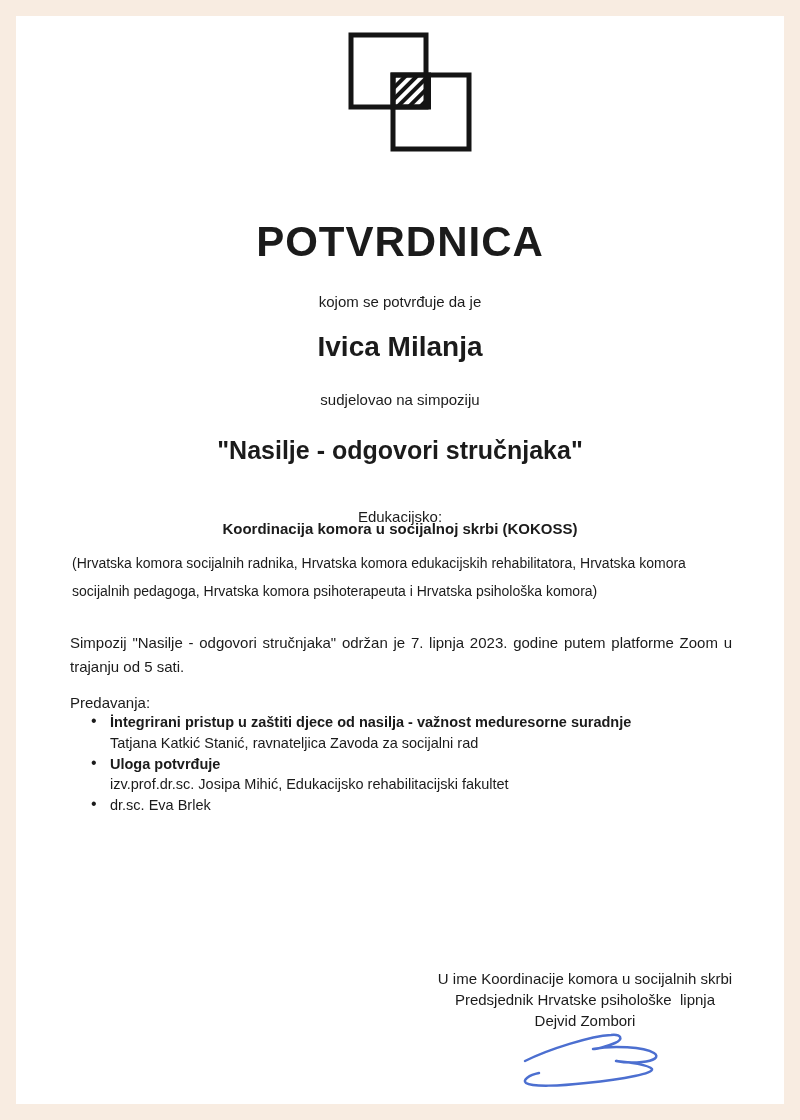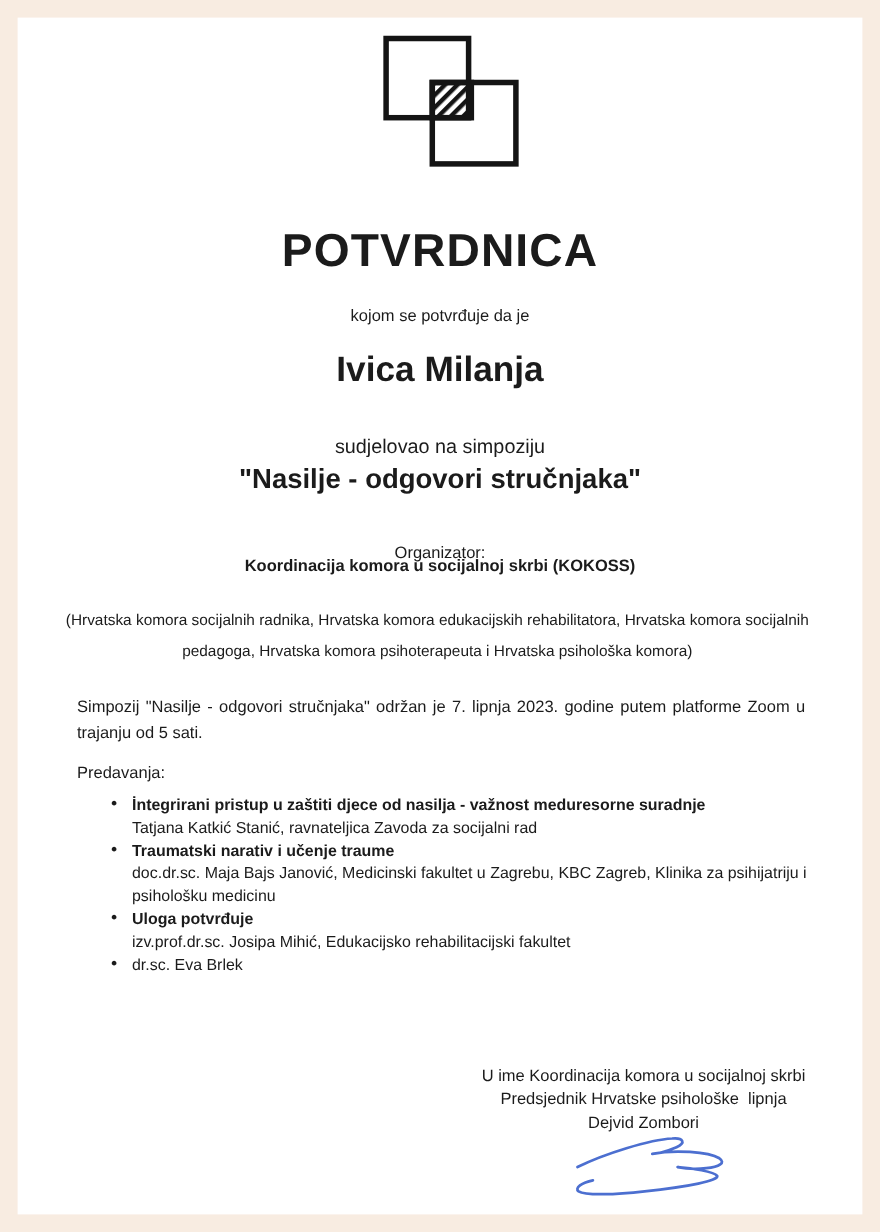--- a/index.html
+++ b/index.html
@@ -11,41 +11,41 @@
     position: relative;
     overflow: hidden;
   }
   .page {
     position: absolute; left: 16px; top: 16px;
     width: 768px; height: 1088px;
     background: #ffffff;
   }
   .logo { position: absolute; left: 330px; top: 15px; width: 130px; height: 125px; }
 
-  .center-line { position: absolute; left: 0; right: 0; margin: 0; text-align: center; }
+  .center-line { position: absolute; left: 0; right: 0; margin: 14px; text-align: center; }
 
   .title      { top: 188px; font-size: 42px; font-weight: 700; letter-spacing: 1px; }
   .sub1       { top: 263px; font-size: 15px; }
-  .recipient  { top: 301px; font-size: 32px; font-weight: 700; }
-  .sub2       { top: 380px; font-size: 18px; }
+  .recipient  { top: 301px; font-size: 28px; font-weight: 700; }
+  .sub2       { top: 361px; font-size: 15px; }
   .symposium  { top: 406px; font-size: 25px; font-weight: 700; }
   .org-label  { top: 478px; font-size: 15px; }
   .org-name   { top: 490px; font-size: 15px; font-weight: 700; }
 
   .members {
-    position: absolute; top: 533px; left: 43px; right: 48px; margin: 0;
-    text-align: center; font-size: 14px; line-height: 28px;
+    position: absolute; top: 533px; left: 56px; right: 48px; margin: 0;
+    font-size: 14px; line-height: 28px;
   }
   .description {
     position: absolute; top: 615px; left: 54px; width: 662px; margin: 0;
     text-align: justify; font-size: 15px; line-height: 23.5px;
   }
   .lectures-label { position: absolute; top: 678px; left: 54px; margin: 0; font-size: 15px; }
   .lectures {
-    position: absolute; top: 696px; left: 54px; right: 36px; margin: 10px;
+    position: absolute; top: 696px; left: 54px; right: 36px; margin: 0;
     padding: 0 0 0 40px; list-style: none;
     font-size: 14.5px; line-height: 20.8px;
   }
   .lectures li { position: relative; }
   .lectures li::before { content: "\2022"; position: absolute; left: -19px; top: -1px; font-size: 16px; }
   .lt { display: block; font-weight: 700; }
   .ls { display: block; }
 
   .sigblock {
     position: absolute; top: 952px; left: 399px; width: 340px;
@@ -69,47 +69,43 @@
     <rect x="47" y="44" width="76" height="74" fill="none" stroke="#141414" stroke-width="5"></rect>
     <rect x="47" y="44" width="35.5" height="32" fill="url(#hatch)" stroke="#141414" stroke-width="5"></rect>
   </svg>
 
   <h1 class="center-line title">POTVRDNICA</h1>
   <p class="center-line sub1">kojom se potvrđuje da je</p>
   <h2 class="center-line recipient">Ivica Milanja</h2>
   <p class="center-line sub2">sudjelovao na simpoziju</p>
   <h3 class="center-line symposium">"Nasilje - odgovori stručnjaka"</h3>
 
-  <p class="center-line org-label">Organizator:</p>
+  <p class="center-line org-label">Edukacijsko:</p>
   <p class="center-line org-name">Koordinacija komora u socijalnoj skrbi (KOKOSS)</p>
   <p class="members">(Hrvatska komora socijalnih radnika, Hrvatska komora edukacijskih rehabilitatora, Hrvatska komora socijalnih pedagoga, Hrvatska komora psihoterapeuta i Hrvatska psihološka komora)</p>
 
   <p class="description">Simpozij "Nasilje - odgovori stručnjaka" održan je 7. lipnja 2023. godine putem platforme Zoom u trajanju od 5 sati.</p>
 
   <p class="lectures-label">Predavanja:</p>
   <ul class="lectures">
     <li>
       <span class="lt">İntegrirani pristup u zaštiti djece od nasilja - važnost meduresorne suradnje</span>
       <span class="ls">Tatjana Katkić Stanić, ravnateljica Zavoda za socijalni rad</span>
     </li>
     <li>
-      <span class="lt">Traumatski narativ i učenje traume</span>
-      <span class="ls">doc.dr.sc. Maja Bajs Janović, Medicinski fakultet u Zagrebu, KBC Zagreb, Klinika za psihijatriju i psihološku medicinu</span>
-    </li>
-    <li>
       <span class="lt">Uloga potvrđuje</span>
       <span class="ls">izv.prof.dr.sc. Josipa Mihić, Edukacijsko rehabilitacijski fakultet</span>
     </li>
     <li>
       <span class="ls">dr.sc. Eva Brlek</span>
     </li>
   </ul>
 
   <div class="sigblock">
-    <p>U ime Koordinacija komora u socijalnoj skrbi</p>
+    <p>U ime Koordinacije komora u socijalnih skrbi</p>
     <p>Predsjednik Hrvatske psihološke  lipnja</p>
     <p>Dejvid Zombori</p>
   </div>
 
   <svg class="ink" viewBox="0 0 180 66" aria-hidden="true">
     <path d="M 20 29 C 44 17, 86 4, 106 3 C 116 2, 119 7, 110 11 C 101 15, 91 17, 88 17 C 108 13, 139 15, 149 21 C 155 25, 149 29, 137 30 C 127 31, 116 30, 111 29 C 124 30, 144 33, 147 37 C 149 41, 121 47, 81 51 C 55 54, 27 55, 21 51 C 17 48, 24 43, 34 41" fill="none" stroke="#4c6fd0" stroke-width="2.5" stroke-linecap="round" stroke-linejoin="round"></path>
   </svg>
 
 </div>
 

